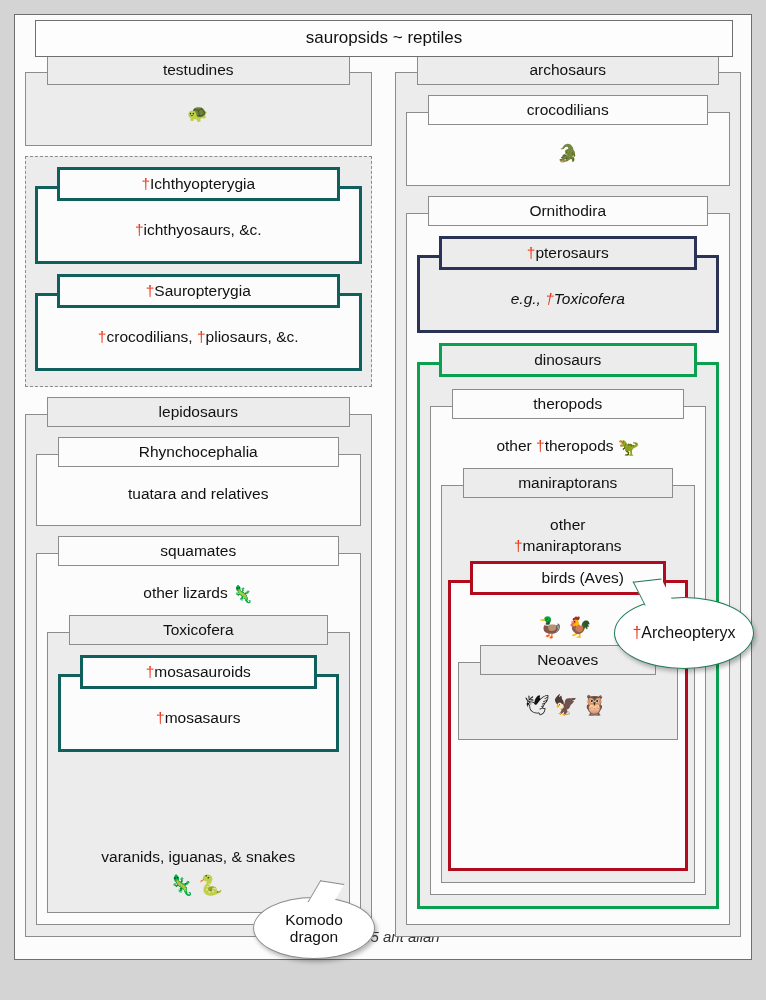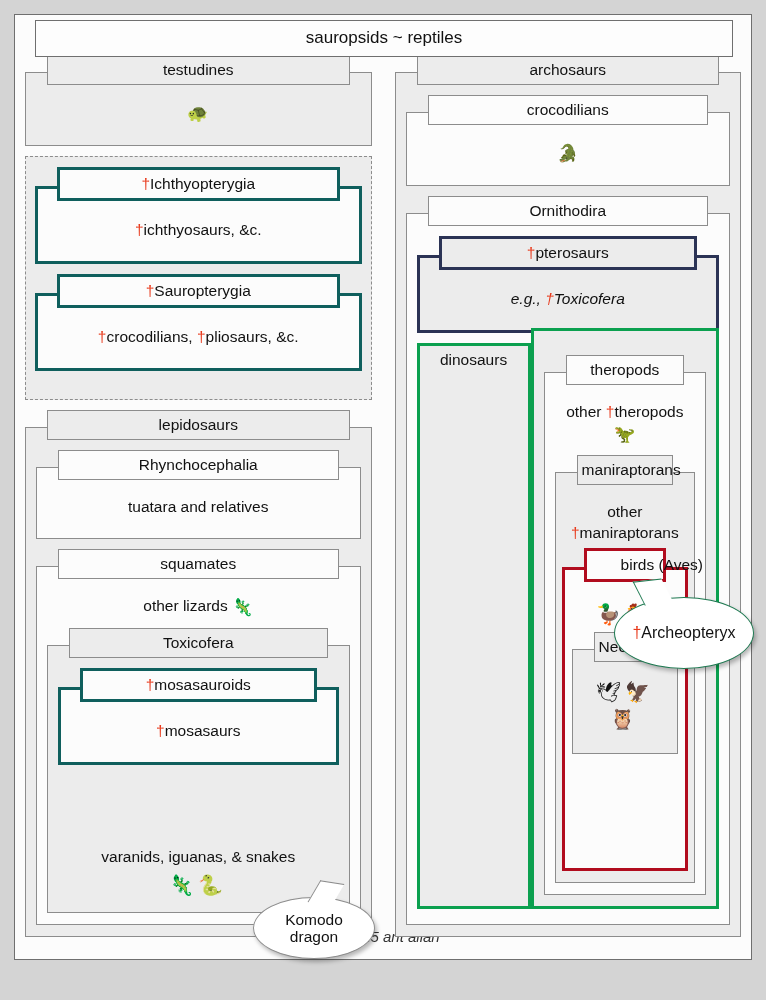--- a/index.html
+++ b/index.html
@@ -79,21 +79,21 @@
     text-align:center; padding:7px 0 8px; font-size:17px; z-index:4;
   }
 
   .columns { position:absolute; left:10px; top:40px; right:10px; bottom:22px; display:flex; gap:23px; }
   .col { flex:1 1 0; min-width:0; display:flex; flex-direction:column; }
 
   
   .dashed-group {
     border:1.5px dashed #8c8c8c;
     background:#ececec;
-    padding:10px 9px 28px;
+    padding:10px 9px 15px;
     margin:0 0 10px 0;
   }
 
   
   .footer {
     position:absolute; left:0; right:0; bottom:14px;
     text-align:center; font-style:italic; font-size:15px; color:#333;
   }
 
   
@@ -229,21 +229,21 @@
               <div class="chip">Ornithodira</div>
               <div class="body" style="flex:1 1 auto; display:flex; flex-direction:column">
 
                 <div class="clade lg c-navy">
                   <div class="chip"><span class="dag">†</span><span>pterosaurs</span></div>
                   <div class="body">
                     <div class="leaf ital"><span>e.g., </span><span class="dag">†</span><span>Toxicofera</span></div>
                   </div>
                 </div>
 
-                <div class="clade lg c-green" style="flex:1 1 auto; display:flex; margin-bottom:4px">
+                <div class="clade lg c-green" style="flex:1 1 auto; display:flex; flex-direction:column; margin-bottom:4px">
                   <div class="chip">dinosaurs</div>
                   <div class="body" style="flex:1 1 auto; display:flex; flex-direction:column">
 
 
                     <div class="clade lw" style="flex:1 1 auto; display:flex; flex-direction:column; margin-bottom:0">
                       <div class="chip">theropods</div>
                       <div class="body" style="flex:1 1 auto; display:flex; flex-direction:column">
 
                         <div class="leaf"><span>other </span><span class="dag">†</span><span>theropods</span> <span class="emoji">🦖</span></div>
 

